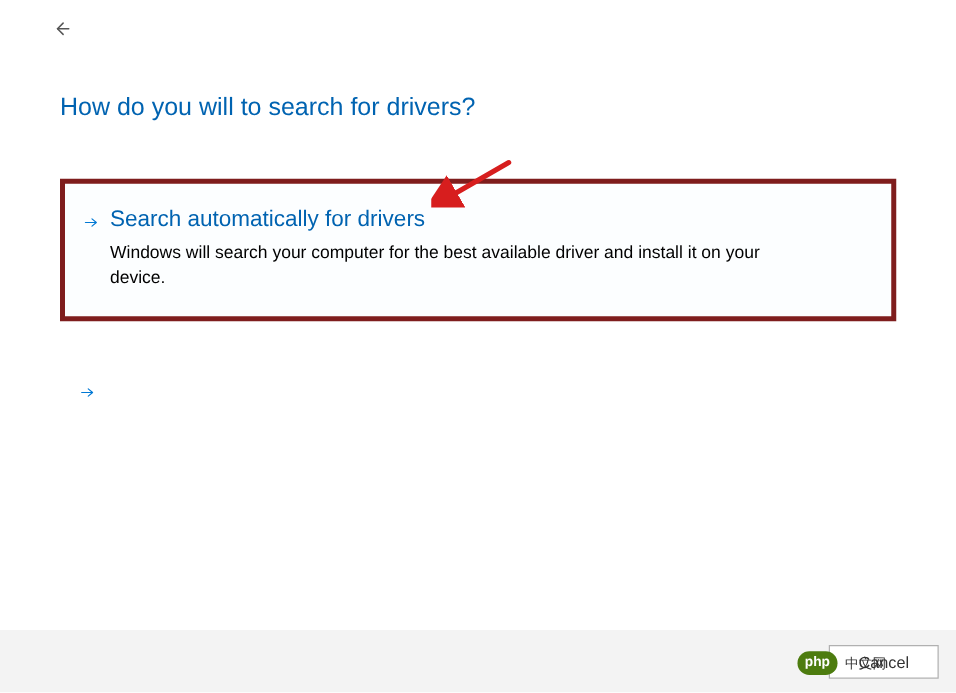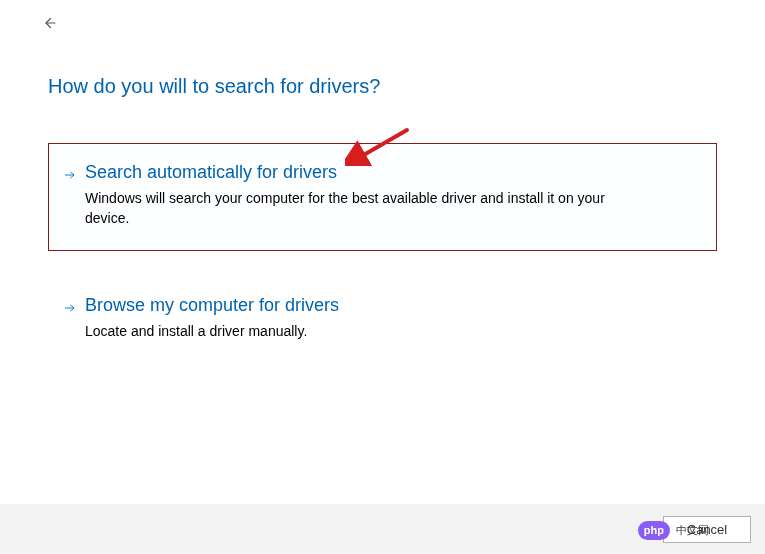--- a/index.html
+++ b/index.html
@@ -34,21 +34,21 @@
       margin-bottom: 45px;
     }
     .option-card {
       border: 1px solid transparent;
       padding: 18px 22px 22px 22px;
       margin-bottom: 25px;
       cursor: pointer;
       position: relative;
     }
     .option-card.selected {
-      border: 1px solid #7f1d1d;
+      border: 4px solid #7f1d1d;
       background: #fcfeff;
     }
     .option-arrow {
       position: absolute;
       left: 14px;
       top: 24px;
       color: #0078d4;
       font-size: 15px;
     }
     .option-inner {
@@ -98,21 +98,21 @@
     .watermark {
       position: absolute;
       right: 56px;
       bottom: 14px;
       display: flex;
       align-items: center;
       gap: 6px;
       pointer-events: none;
     }
     .watermark-badge {
-      background: #8b5cf6;
+      background: #4d7c0f;
       color: #fff;
       font-size: 11px;
       font-weight: bold;
       padding: 4px 6px;
       border-radius: 10px;
       line-height: 1;
     }
     .watermark-text {
       color: #333;
       font-size: 11px;
@@ -145,24 +145,20 @@
     </div>
   </div>
 
   <div class="option-card">
     <span class="option-arrow">
       <svg width="14" height="14" viewBox="0 0 24 24">
         <line x1="4" y1="12" x2="18" y2="12" stroke="#0078d4" stroke-width="1.6" stroke-linecap="round"></line>
         <path d="M13 7l6 5-6 5" stroke="#0078d4" stroke-width="1.6" fill="none" stroke-linecap="round" stroke-linejoin="round"></path>
       </svg>
     </span>
-    <div class="option-inner">
-      <div class="option-title">Browse my computer for drivers</div>
-      <div class="option-desc">Locate and install a driver manually.</div>
-    </div>
   </div>
 </div>
 
 <svg class="red-arrow" viewBox="0 0 70 40">
   <defs>
     <marker id="ahead" markerWidth="8" markerHeight="8" refX="3" refY="4" orient="auto">
       <polygon points="0,0 8,4 0,8" fill="#d71e1e"></polygon>
     </marker>
   </defs>
   <line x1="62" y1="4" x2="10" y2="34" stroke="#d71e1e" stroke-width="4" marker-end="url(#ahead)" stroke-linecap="round"></line>

